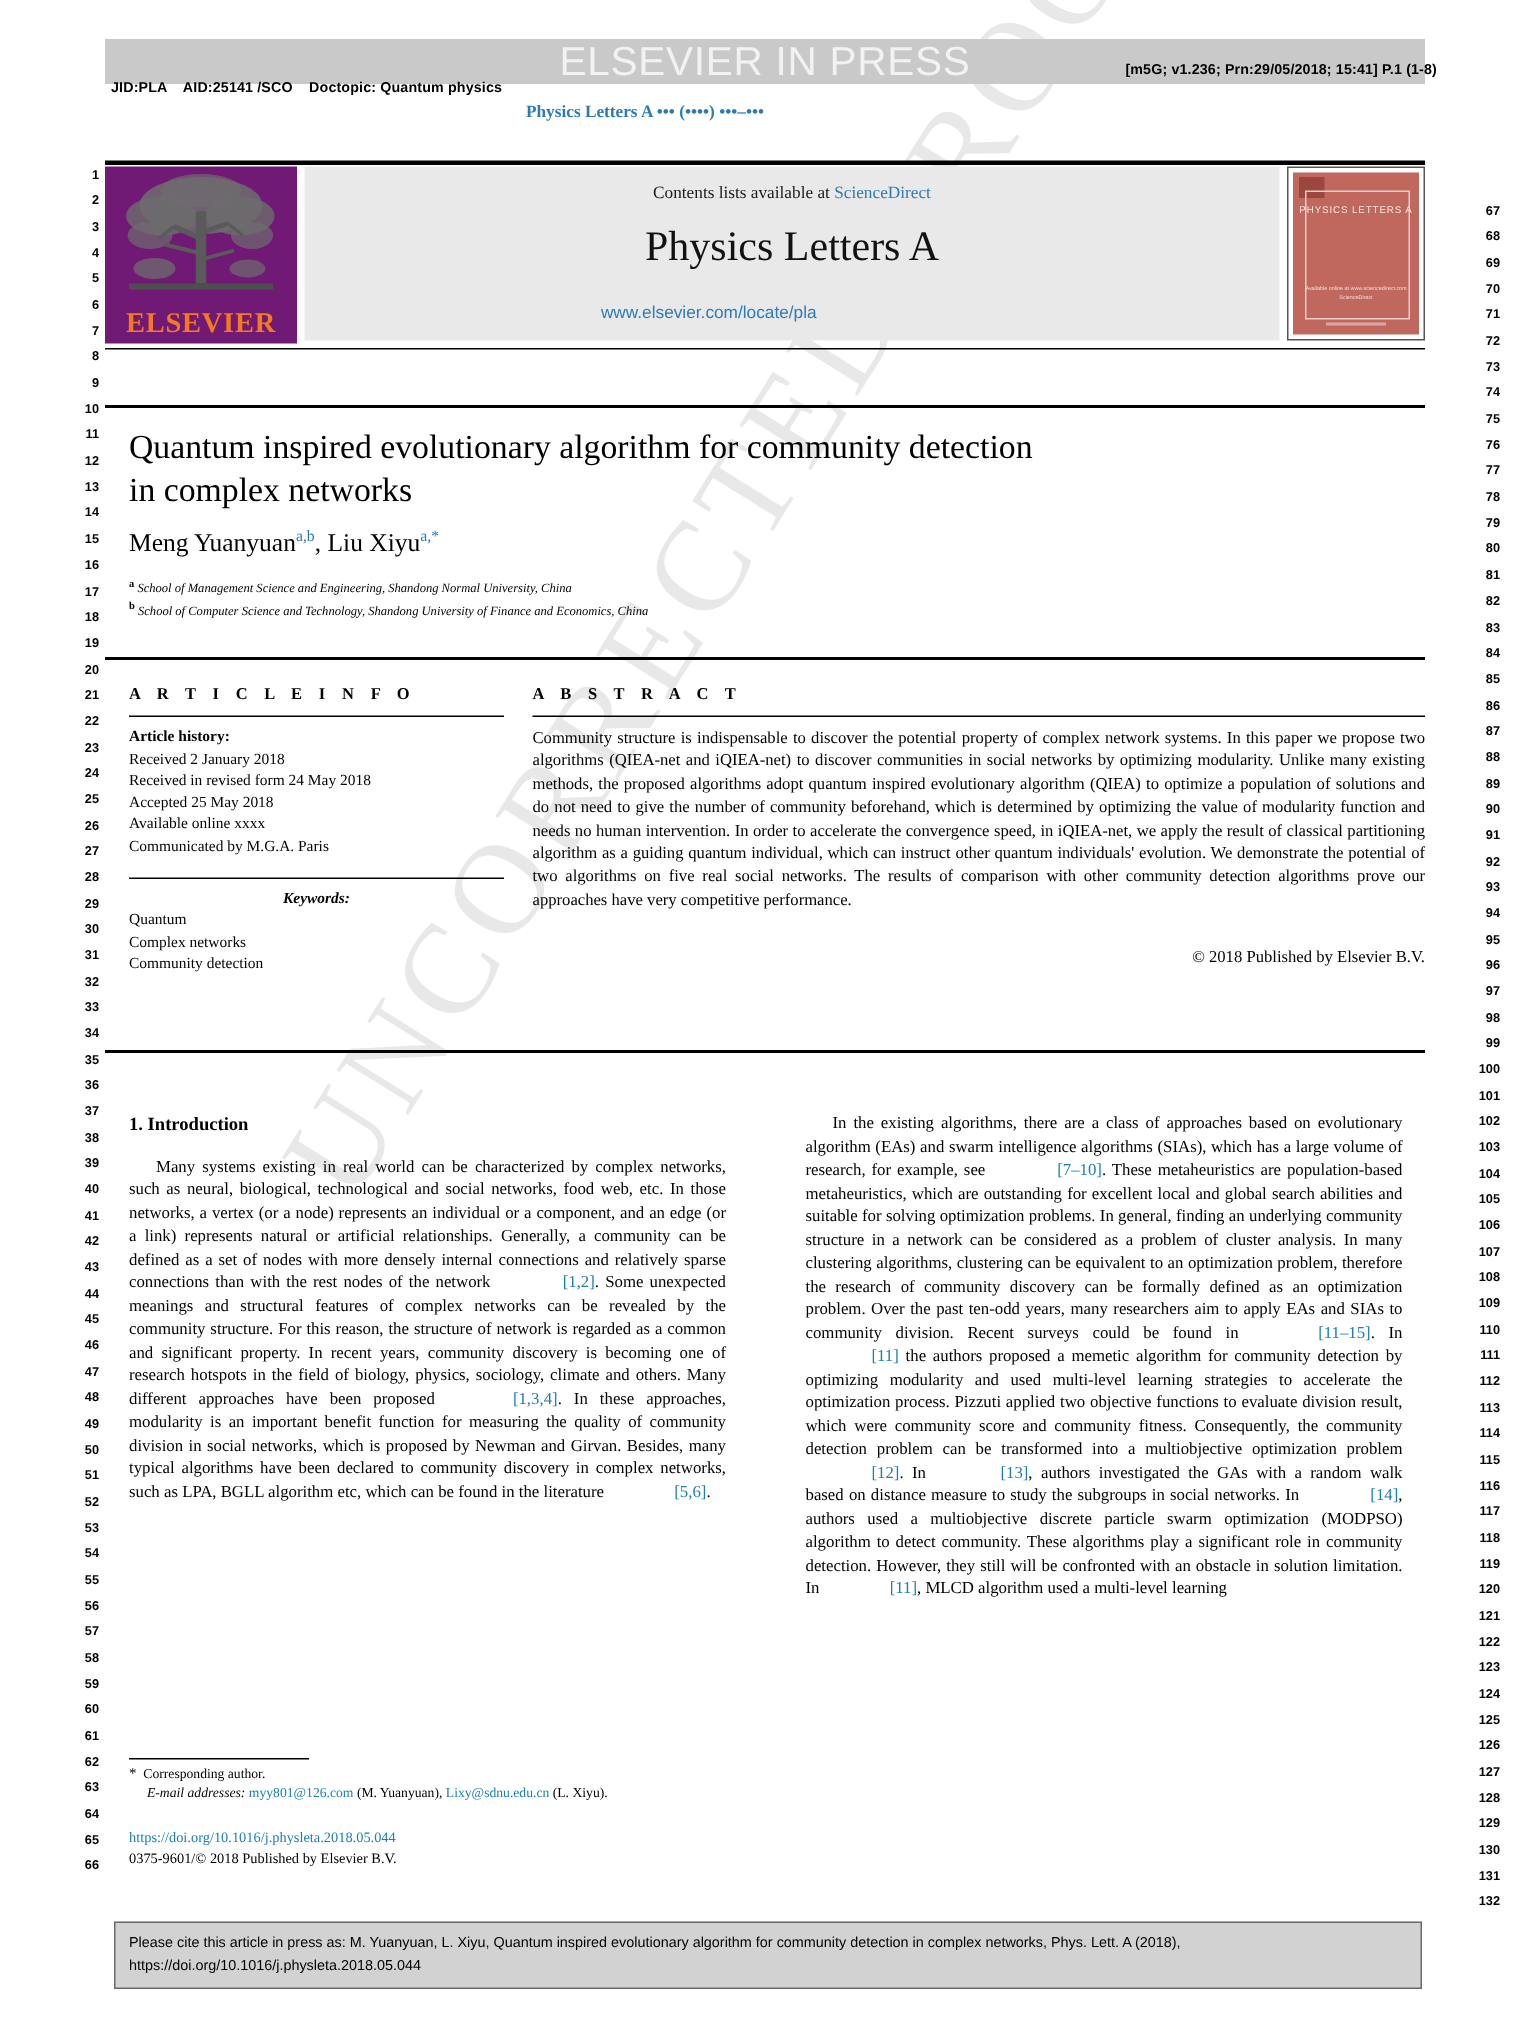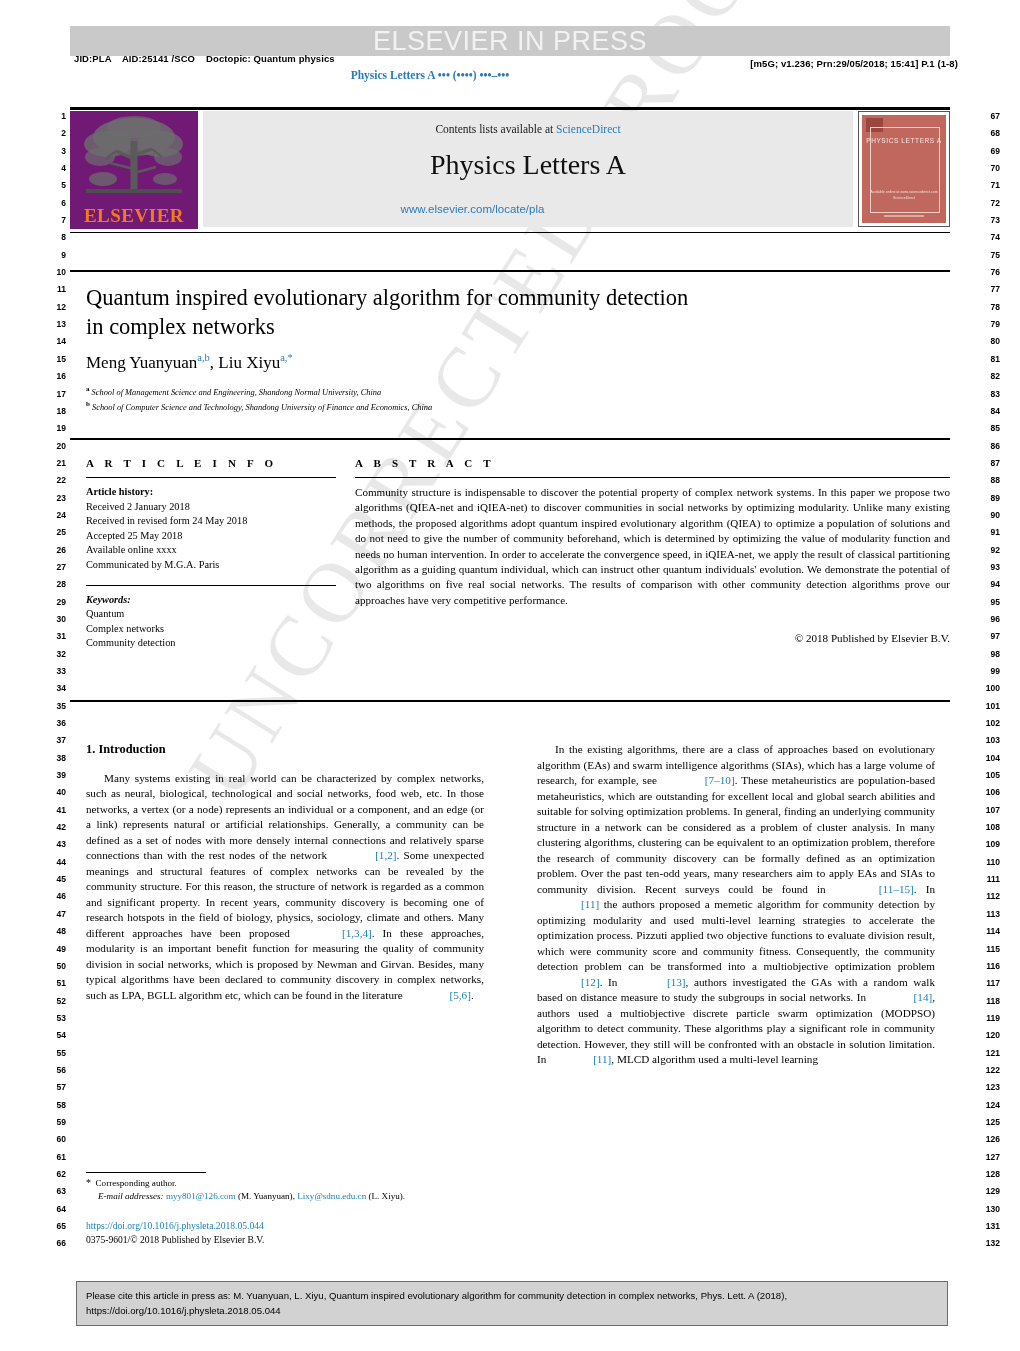--- a/index.html
+++ b/index.html
@@ -6,28 +6,28 @@
   body{width:1020px;height:1351px;position:relative;font-family:"Liberation Serif",serif;color:#000;overflow:hidden;}
 
   .page{position:absolute;inset:0;}
 
   
   .banner{position:absolute;left:70px;top:26px;width:880px;height:30px;background:#c9c9c9;}
   .banner-text{position:absolute;left:0;top:0;width:880px;height:30px;line-height:30px;text-align:center;
     font-family:"Liberation Sans",sans-serif;font-size:27px;letter-spacing:.5px;color:#f2f2f2;font-weight:400;}
 
   .jid-line{position:absolute;left:74px;top:53px;font-family:"Liberation Sans",sans-serif;font-size:9.5px;font-weight:700;color:#000;letter-spacing:.1px;white-space:pre;}
-  .prn-line{position:absolute;right:62px;top:58px;font-family:"Liberation Sans",sans-serif;font-size:9.5px;font-weight:700;color:#000;letter-spacing:.1px;white-space:pre;padding-left:20px;}
+  .prn-line{position:absolute;right:62px;top:41px;font-family:"Liberation Sans",sans-serif;font-size:9.5px;font-weight:700;color:#000;letter-spacing:.1px;white-space:pre;padding-left:20px;}
   .runhead{position:absolute;left:0;top:69px;width:860px;text-align:center;font-family:"Liberation Serif",serif;
     font-size:11.5px;font-weight:700;color:#2b7bba;}
 
   
   .linenums{position:absolute;top:108px;width:30px;font-family:"Liberation Sans",sans-serif;font-size:8.5px;font-weight:700;color:#000;}
   .linenums.left{left:36px;text-align:right;}
-  .linenums.right{left:970px;text-align:right;}
+  .linenums.right{left:970px;text-align:right;margin-top:24px;}
   .linenums div{height:17.35px;line-height:17.35px;}
 
   
   .masthead{position:absolute;left:70px;top:107px;width:880px;height:122px;}
   .masthead .rule-top{position:absolute;left:0;top:0;width:880px;height:3px;background:#000;}
   .logo-box{position:absolute;left:0;top:4px;width:128px;height:118px;background:#701a75;}
   .center-box{position:absolute;left:133px;top:4px;width:650px;height:116px;background:#e9e9e9;}
   .cover-box{position:absolute;left:788px;top:4px;width:92px;height:116px;background:#fff;border:1px solid #555;box-sizing:border-box;}
 
   .sd-line{position:absolute;left:0;top:12px;width:650px;text-align:center;font-family:Liberation Serif, serif;font-size:11.5px;color:#1a1a1a;}
@@ -58,21 +58,21 @@
   .affil sup{font-style:normal;font-weight:700;font-size:7px;}
 
   
   .sechead{font-family:"Liberation Serif",serif;font-size:11px;font-weight:700;letter-spacing:4.2px;color:#000;}
   .infocol{position:absolute;left:86px;top:457px;width:250px;}
   .abscol{position:absolute;left:355px;top:457px;width:595px;}
   .hr-dark{height:1px;background:#000;margin:8px 0 7px 0;}
   .hist{font-family:"Liberation Serif",serif;font-size:10.3px;line-height:14.6px;color:#000;}
   .hist .lbl{font-weight:700;}
   .kw{font-family:"Liberation Serif",serif;font-size:10.3px;line-height:14.6px;color:#000;}
-  .kw .lbl{font-style:italic;font-weight:700;}
+  .kw .lbl{font-style:italic;font-weight:700;text-align:center;}
   .abstract{font-family:"Liberation Serif",serif;font-size:11.1px;line-height:15.4px;text-align:justify;color:#000;}
   .copyright{margin-top:24px;text-align:right;font-family:"Liberation Serif",serif;font-size:11.1px;}
 
   
   .col{position:absolute;top:742px;width:398px;font-family:"Liberation Serif",serif;font-size:11.2px;
     line-height:15.5px;text-align:justify;color:#000;}
   .col.left{left:86px;}
   .col.right{left:537px;}
   .h2{font-size:12.4px;font-weight:700;margin:0 0 13px 0;text-align:left;}
   .col p{margin:0;text-indent:18px;}

